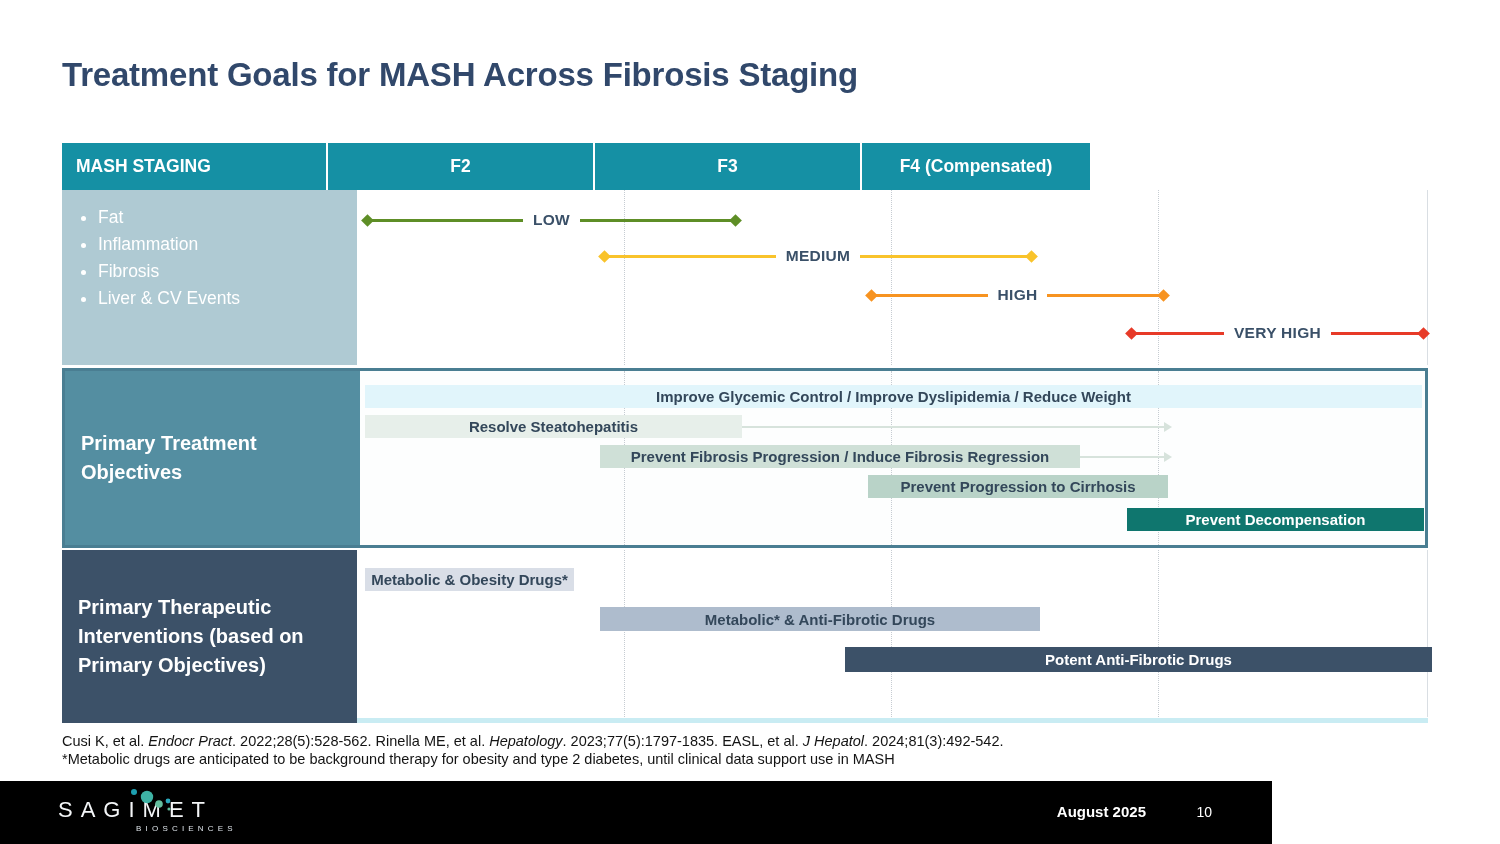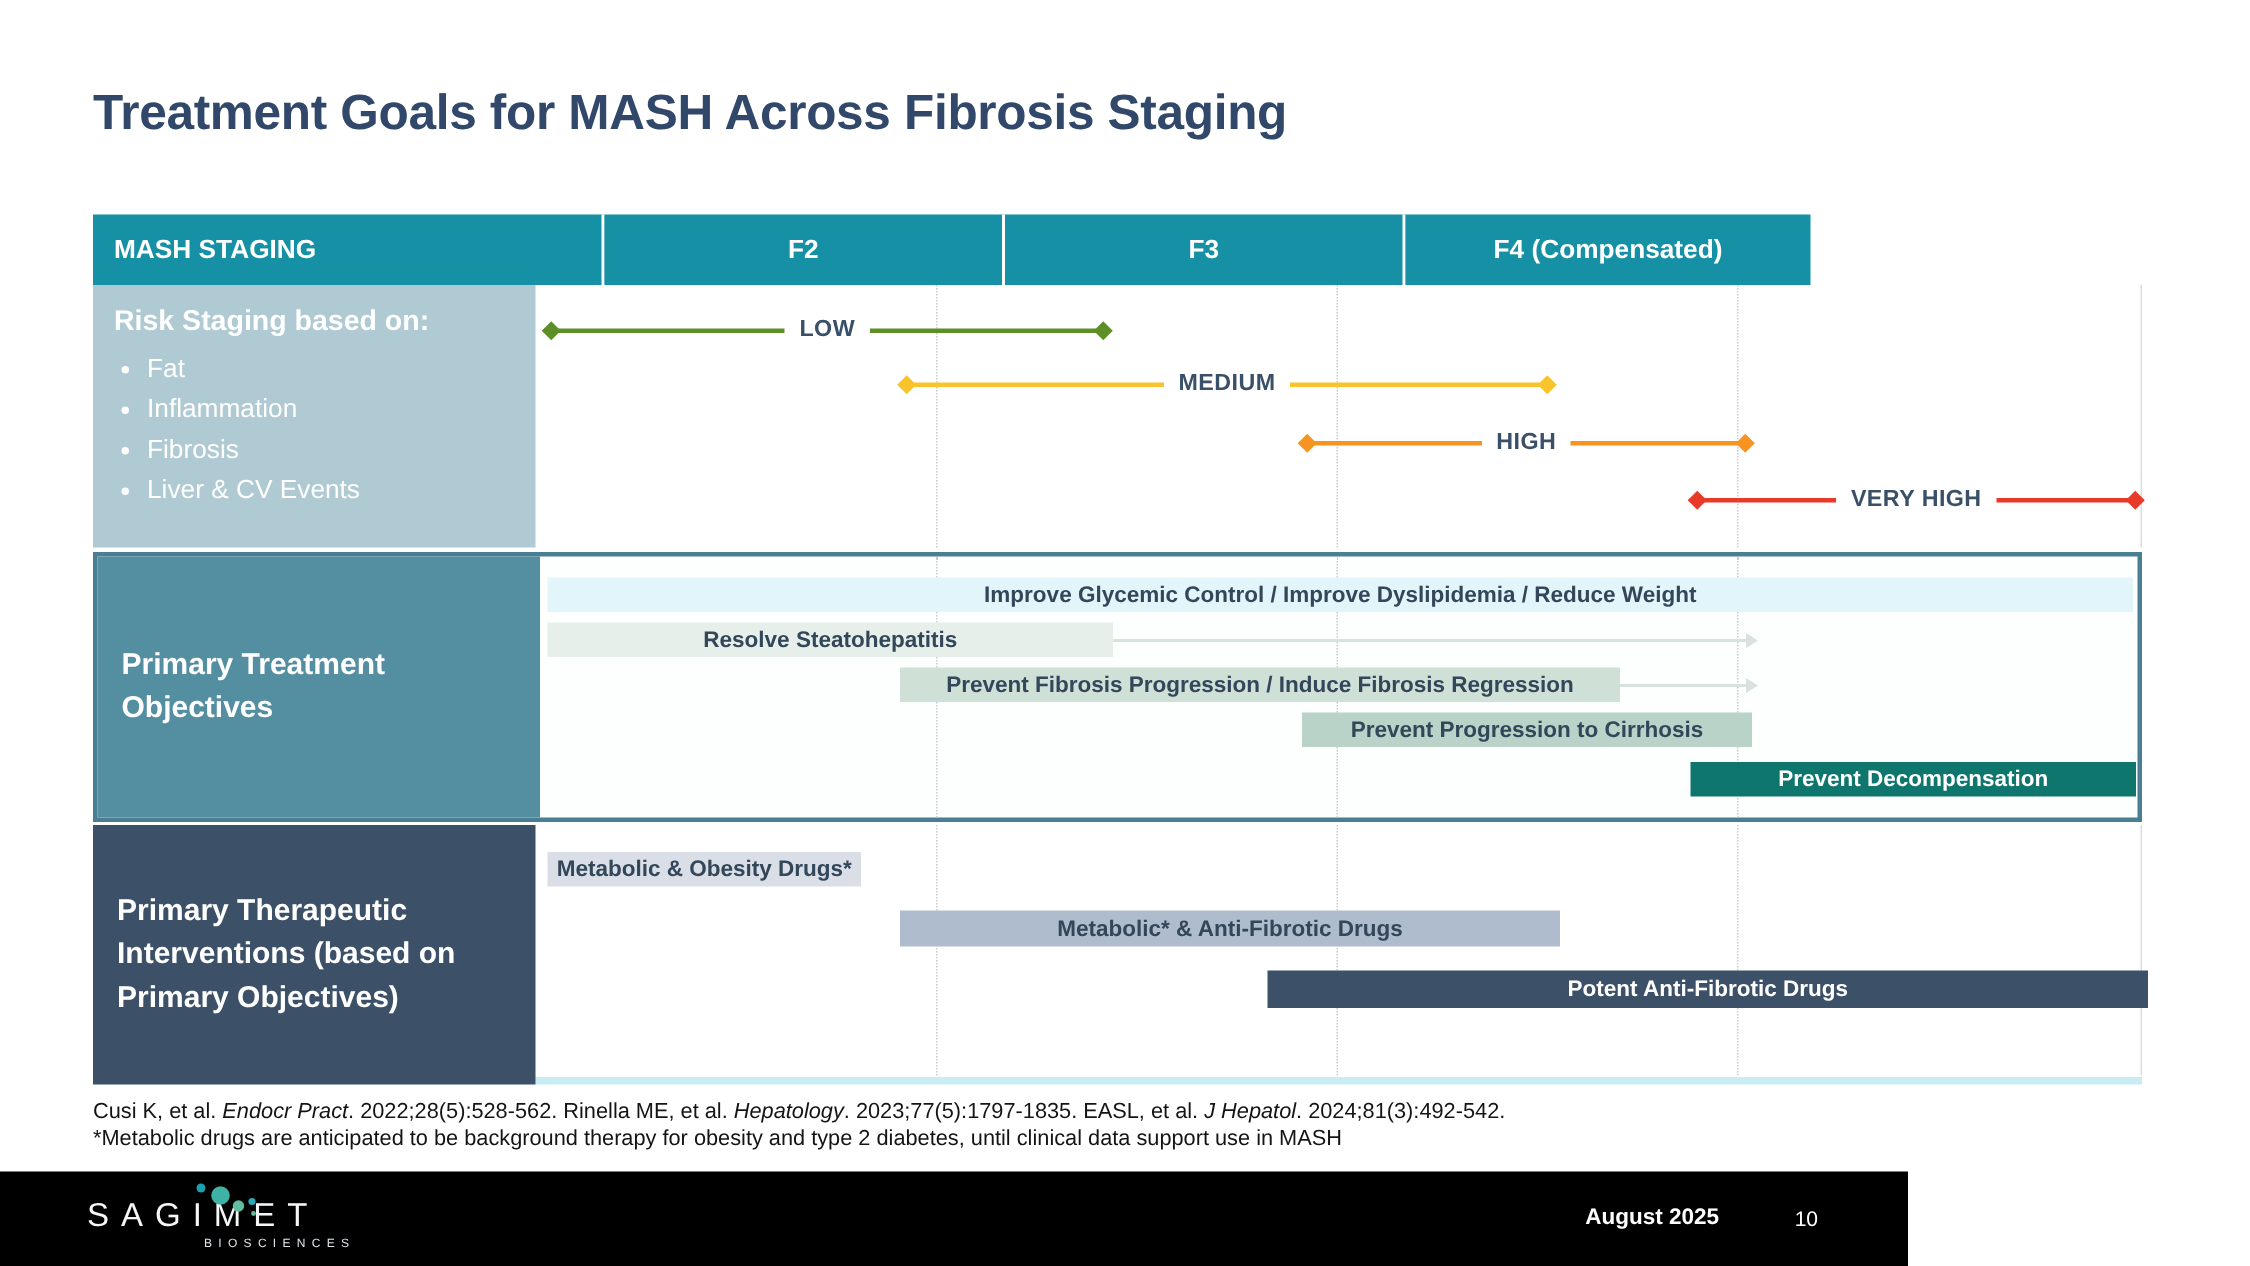--- a/index.html
+++ b/index.html
@@ -60,28 +60,27 @@
   #logo-sub{position:absolute;left:136px;top:43px;color:#DDE3E9;font-size:8px;letter-spacing:4.2px;}
   #footer-date{position:absolute;right:126px;top:22px;color:#fff;font-size:15px;font-weight:bold;}
   #footer-page{position:absolute;right:60px;top:23px;color:#fff;font-size:14px;}
 </style>
 </head>
 <body>
 
 <div id="title" class="abs">Treatment Goals for MASH Across Fibrosis Staging</div>
 
 <div id="header-row" class="abs">
-  <div class="hcell first" style="width:341px;">MASH STAGING</div>
+  <div class="hcell first" style="width:266px;">MASH STAGING</div>
   <div class="hcell" style="width:267px;">F2</div>
   <div class="hcell" style="width:267px;">F3</div>
-  <div class="hcell" style="width:270px;">F4 (Compensated)</div>
+  <div class="hcell" style="width:228px;">F4 (Compensated)</div>
 </div>
 
 <div id="risk-cell" class="abs">
-  <div class="head">Risk Staging based on:</div>
   <ul>
     <li>Fat</li>
     <li>Inflammation</li>
     <li>Fibrosis</li>
     <li>Liver &amp; CV Events</li>
   </ul>
 </div>
 
 <div id="risk-right" class="abs">
   <div class="vline" style="left:267px;"></div>

